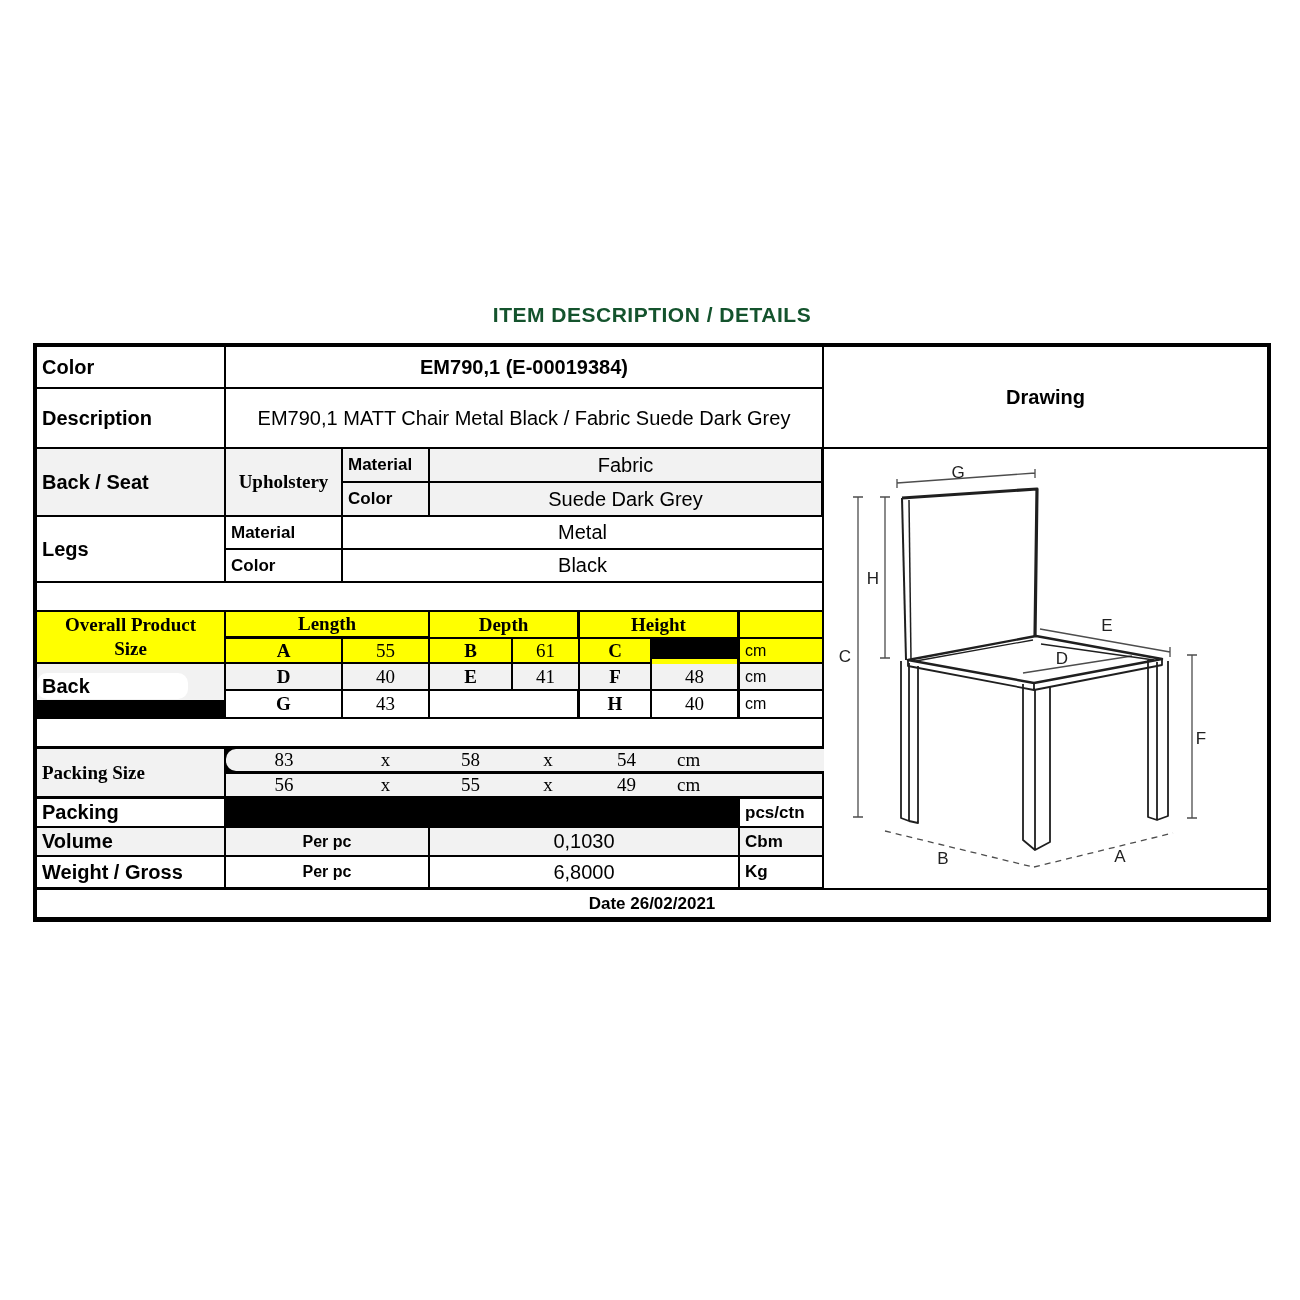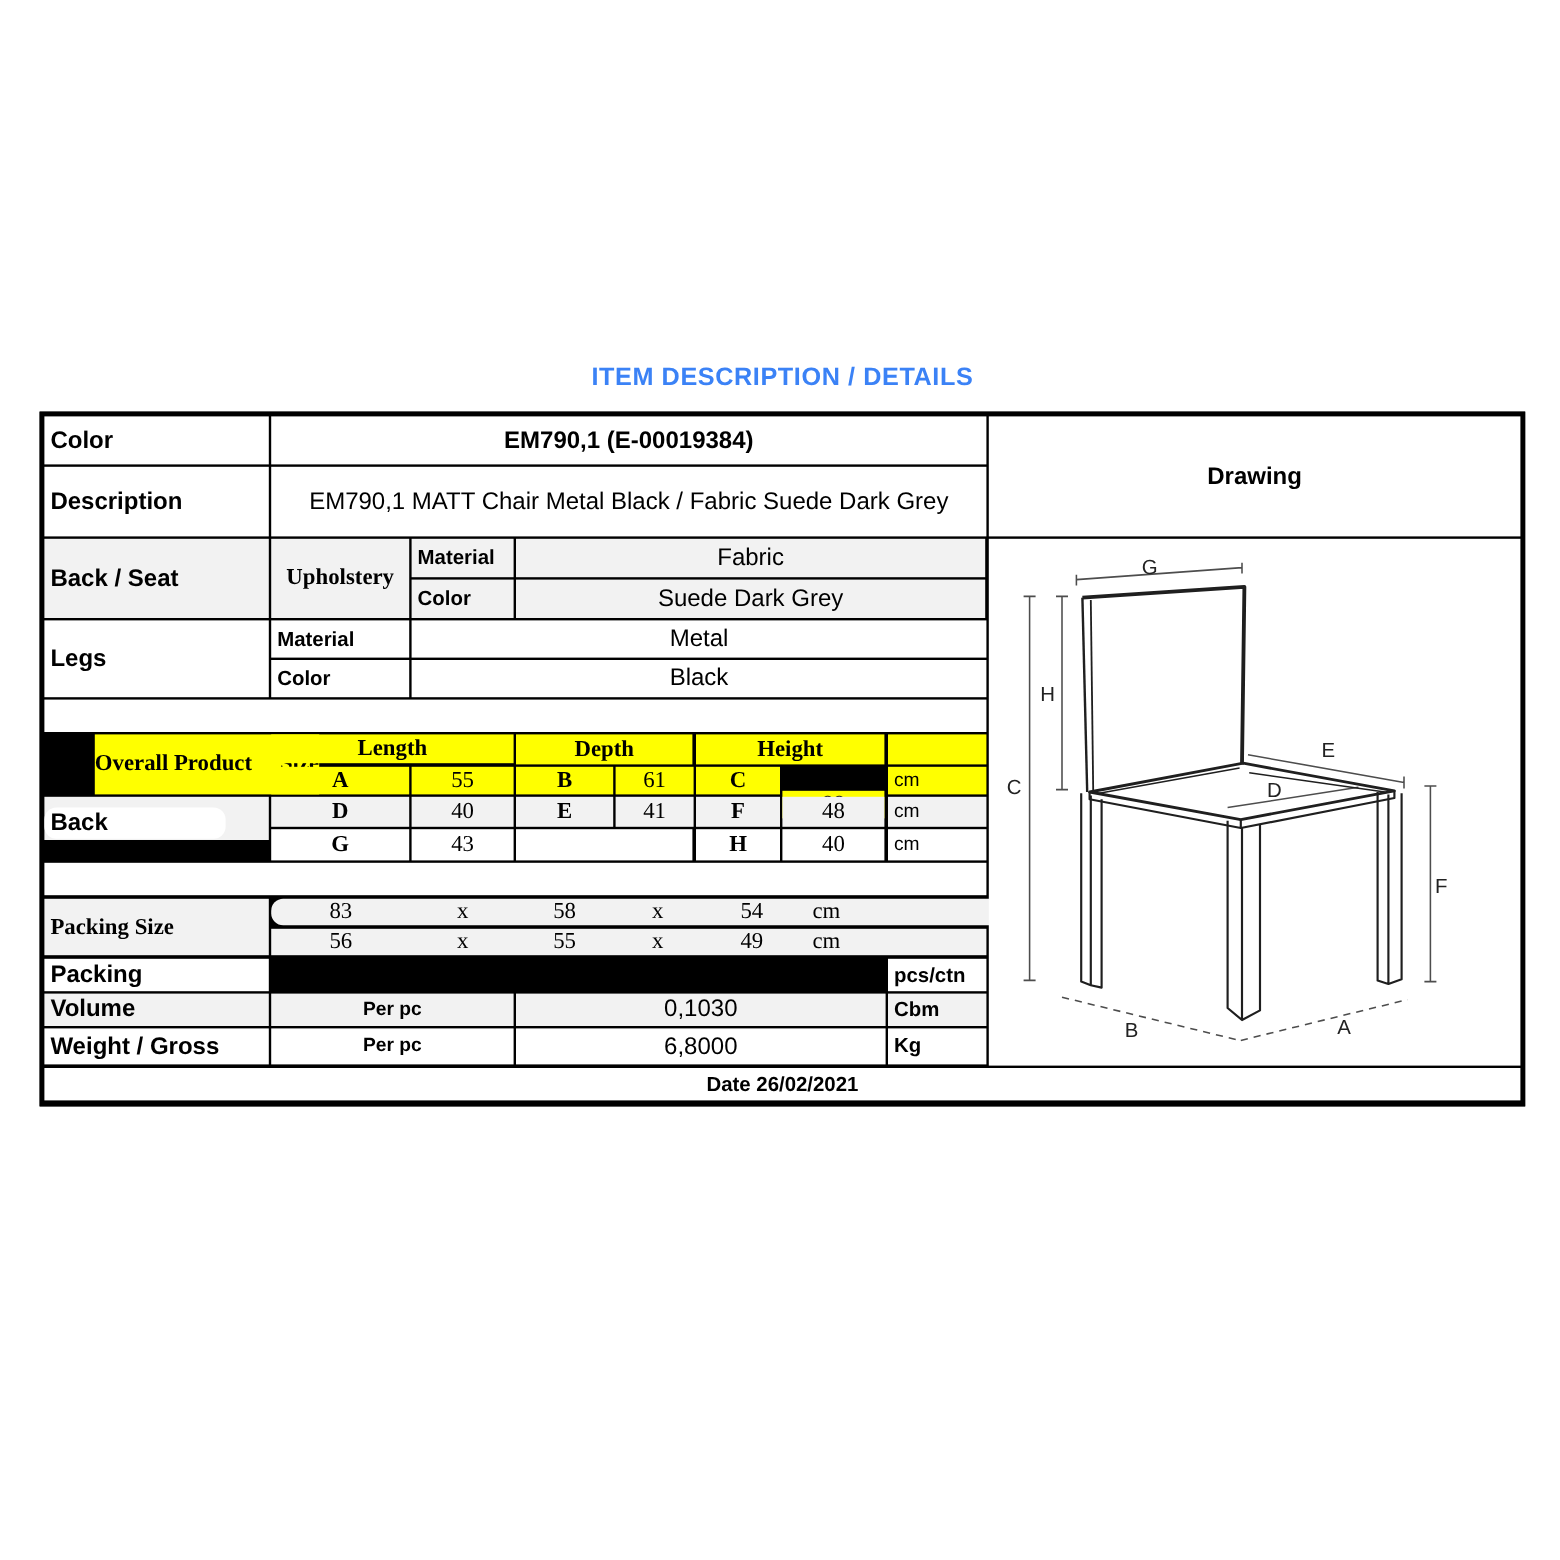--- a/index.html
+++ b/index.html
@@ -1,28 +1,28 @@
 <!DOCTYPE html>
 <html><head>
 <meta charset="utf-8">
 <style>
   html,body{margin:0;padding:0;background:#fff;}
   #page{position:relative;width:1300px;height:1300px;background:#fff;font-family:"Liberation Sans",sans-serif;overflow:hidden;}
-  #doc-title{position:absolute;left:33px;top:303px;width:1238px;text-align:center;font-size:21px;font-weight:bold;color:#3b82f6;letter-spacing:.5px;}
+  #doc-title{position:absolute;left:33px;top:303px;width:1238px;text-align:center;font-size:21px;font-weight:bold;color:#14532d;letter-spacing:.5px;}
   #spec-table{position:absolute;left:33px;top:343px;width:1238px;height:579px;background:#000;border:3px solid #000;box-sizing:border-box;}
   .cell{position:absolute;background:#fff;display:flex;align-items:center;font-size:20px;color:#000;box-sizing:border-box;white-space:nowrap;overflow:hidden;}
   .b{font-weight:bold;}
   .g{background:#f2f2f2;}
   .y{background:#ffff00;}
   .c{justify-content:center;}
   .l{padding-left:5px;}
   .f16{font-size:16px;}
   .f17{font-size:17px;}
   .f19{font-size:19px;font-family:Liberation Serif, serif;}
-  .col2{flex-direction:row;justify-content:space-between;line-height:24px;margin-left:42px;}
+  .col2{flex-direction:column;justify-content:center;line-height:24px;}
   .psrow span{display:inline-block;text-align:center;}
   svg text{font-family:"Liberation Sans",sans-serif;font-size:17px;fill:#222;}
 </style>
 </head>
 <body>
 
 <div id="page">
 
   <div id="doc-title">ITEM DESCRIPTION / DETAILS</div>
 

